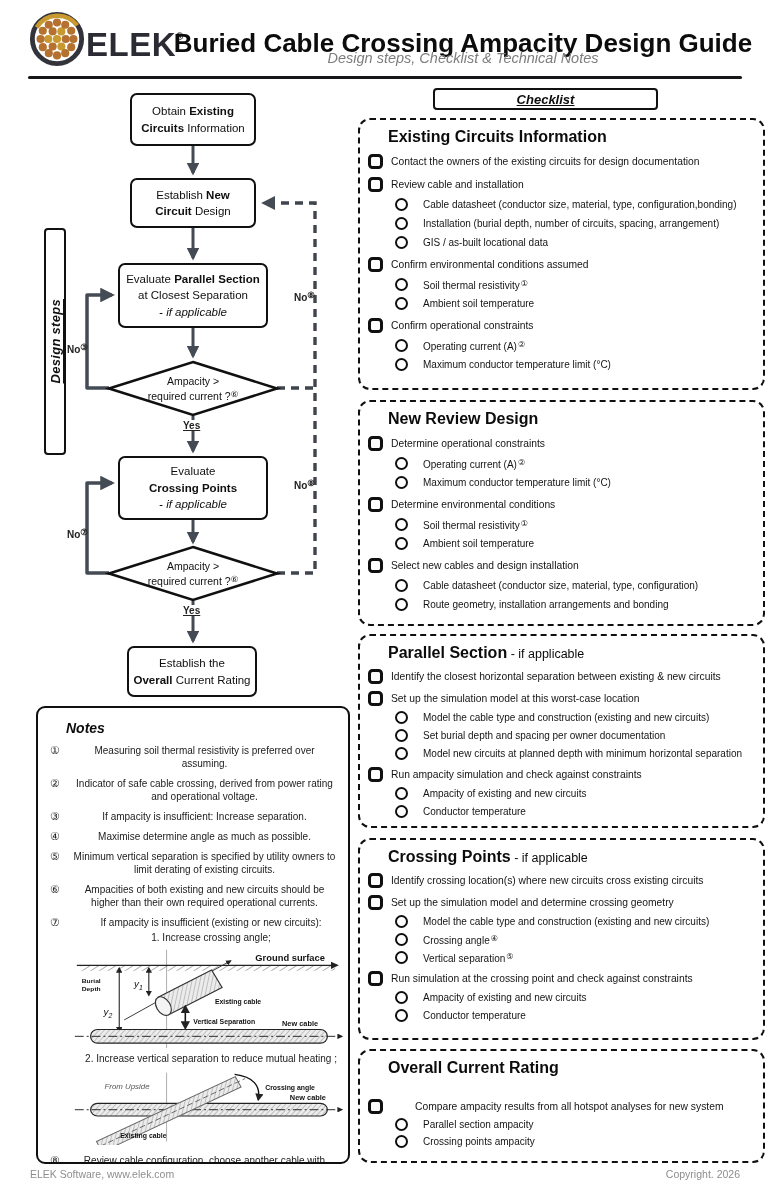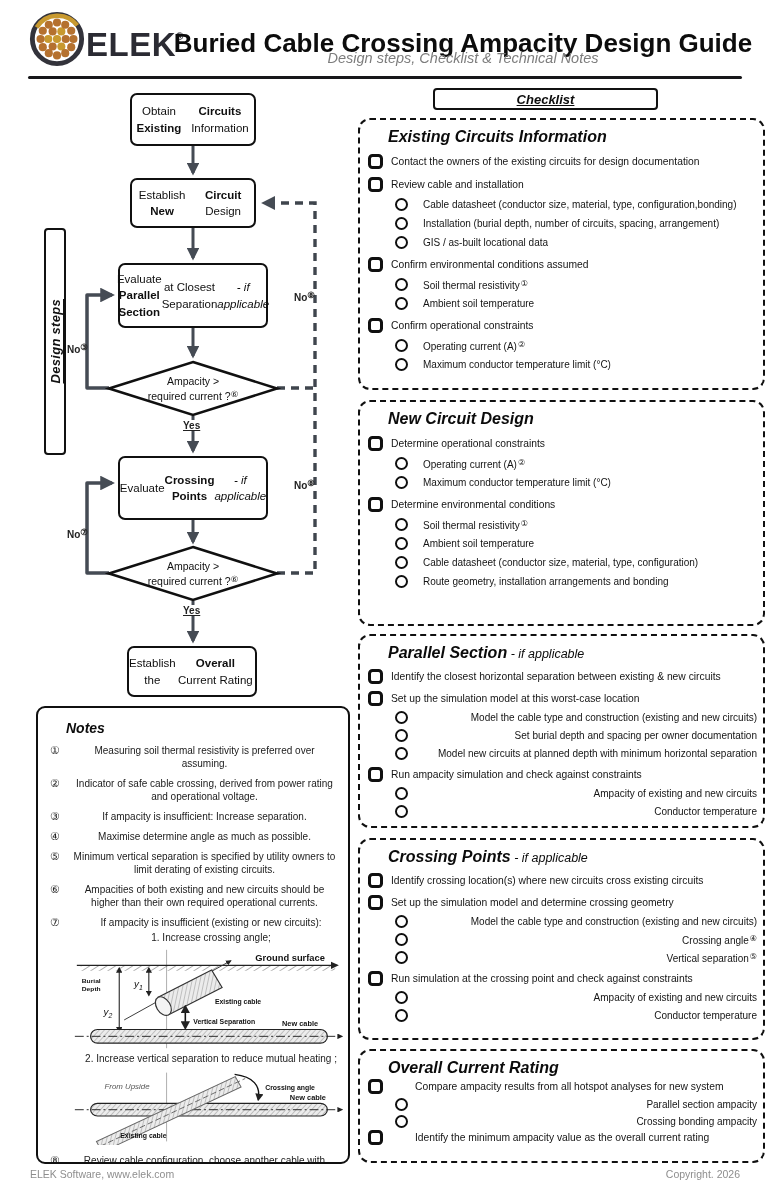--- a/index.html
+++ b/index.html
@@ -9,21 +9,21 @@
 
   
   .logo-wrap { left:28px; top:9px; display:flex; align-items:flex-start; }
   .brand { font-size:33px; font-weight:bold; color:#2b2b33; letter-spacing:.5px; line-height:56px; }
   .brand sup { font-size:10px; vertical-align:16px; }
   .page-title { left:162px; right:4px; top:28px; text-align:center; font-size:26px; font-weight:600; color:#0c0c0c; }
   .page-subtitle { left:162px; right:4px; top:50px; text-align:center; font-size:14.5px; font-style:italic; color:#7d7d7d; }
   .rule { left:28px; right:26px; top:76px; height:3px; background:#17171a; border-radius:2px; }
 
   
-  .fbox { background:#fff; border:2.8px solid #101010; border-radius:7px; display:flex; 
+  .fbox { background:#fff; border:2.8px solid #101010; border-radius:7px; display:flex; flex-direction:column;
           justify-content:center; align-items:center; text-align:center; font-size:11.5px; line-height:16.5px;
           color:#0f0f0f; z-index:2; }
   .fbox .it { font-style:italic; }
   .dtext { z-index:3; display:flex; flex-direction:column; justify-content:center; align-items:center;
            text-align:center; font-size:10.5px; line-height:13px; color:#111; }
   .dtext sup { font-size:8.5px; vertical-align:3px; }
   .yes { font-size:10px; font-weight:bold; color:#222; z-index:3; background:#fff; padding:0 2px;text-decoration:underline; }
   .blabel { font-size:10px; font-weight:bold; color:#222; z-index:3; }
   .blabel sup { font-size:8.5px; vertical-align:3px; }
   .steps-box { left:44px; top:228px; width:22px; height:227px; border:2px solid #111; border-radius:4px;
@@ -40,29 +40,29 @@
   .nbody { flex:1;text-align:center; }
   .nsub { margin-top:2px; }
   .ndia { display:block; margin:4px 0 2px -6px; }
 
   
   .ck-title { left:433px; top:88px; width:225px; height:22px; border:2px solid #111; border-radius:4px;
               background:#fff; display:flex; align-items:center; justify-content:center; font-size:13px;
               font-weight:bold; font-style:italic; text-decoration:underline; color:#0c0c0c; }
   .sec { left:358px; width:407px; border:2.8px dashed #101010; border-radius:12px; padding:5px 6px 2px 8px;
          background:#fff; overflow:hidden; }
-  .sec-h { font-size:16px; font-weight:bold; font-style:italic; color:#0b0b0b; margin:3px 0 4px 20px; }
+  .sec-h { font-size:16px; font-weight:bold; color:#0b0b0b; margin:3px 0 4px 20px; }
   .sec-h .sfx { font-size:12.5px; font-weight:normal; }
   .row { display:flex; align-items:center; gap:8px; }
   .row.cb { margin-top:8px; }
   .row.r  { margin-top:6px; margin-left:27px; gap:15px; }
   .tight .row.cb { margin-top:7px; }
-  .tight .row.r  { margin-top:5px;justify-content:space-between; }
+  .tight .row.r  { margin-top:5px; }
   .tighter .sec-h { margin-bottom:2px; }
-  .tighter .row.cb { margin-top:2px;gap:32px; }
+  .tighter .row.cb { margin-top:22px;gap:32px; }
   .tighter .row.r  { margin-top:4px; }
   .box { flex:0 0 15px; width:15px; height:15px; border:3px solid #101010; border-radius:4.5px; background:#fff; }
   .dot { flex:0 0 13px; width:13px; height:13px; border:2.6px solid #101010; border-radius:50%; background:#fff; }
   .lbl { font-size:10.3px; color:#141414; white-space:nowrap; }
   .row.r .lbl { font-size:10px; }
   .ref { font-size:8px; vertical-align:3px; margin-left:1px; }
 
   
   .foot-l { left:30px; top:1168px; font-size:10.5px; color:#8e8e8e; }
   .foot-r { right:28px; top:1168px; font-size:10.5px; color:#8e8e8e; }
@@ -314,21 +314,21 @@
       <span class="dot"></span>
       <span class="lbl"><span>Operating current (A)</span><sup class="ref">②</sup></span>
     </div>
   <div class="row r">
       <span class="dot"></span>
       <span class="lbl">Maximum conductor temperature limit (°C)</span>
     </div>
 </div>
 
 <div class="abs sec" style="top:400px;height:226px">
-  <div class="sec-h"><span>New Circuit Design</span></div>
+  <div class="sec-h"><span>New Review Design</span></div>
   <div class="row cb">
       <span class="box"></span>
       <span class="lbl">Determine operational constraints</span>
     </div>
   <div class="row r">
       <span class="dot"></span>
       <span class="lbl"><span>Operating current (A)</span><sup class="ref">②</sup></span>
     </div>
   <div class="row r">
       <span class="dot"></span>
@@ -338,20 +338,24 @@
       <span class="box"></span>
       <span class="lbl">Determine environmental conditions</span>
     </div>
   <div class="row r">
       <span class="dot"></span>
       <span class="lbl"><span>Soil thermal resistivity</span><sup class="ref">①</sup></span>
     </div>
   <div class="row r">
       <span class="dot"></span>
       <span class="lbl">Ambient soil temperature</span>
+    </div>
+  <div class="row cb">
+      <span class="box"></span>
+      <span class="lbl">Select new cables and design installation</span>
     </div>
   <div class="row r">
       <span class="dot"></span>
       <span class="lbl">Cable datasheet (conductor size, material, type, configuration)</span>
     </div>
   <div class="row r">
       <span class="dot"></span>
       <span class="lbl">Route geometry, installation arrangements and bonding</span>
     </div>
 </div>
@@ -433,21 +437,21 @@
   <div class="row cb">
       <span class="box"></span>
       <span class="lbl">Compare ampacity results from all hotspot analyses for new system</span>
     </div>
   <div class="row r">
       <span class="dot"></span>
       <span class="lbl">Parallel section ampacity</span>
     </div>
   <div class="row r">
       <span class="dot"></span>
-      <span class="lbl">Crossing bonding ampacity</span>
+      <span class="lbl">Crossing points ampacity</span>
     </div>
   <div class="row cb">
       <span class="box"></span>
       <span class="lbl">Identify the minimum ampacity value as the overall current rating</span>
     </div>
 </div>
 
 <div class="abs foot-l">ELEK Software, www.elek.com</div>
 <div class="abs foot-r">Copyright. 2026</div>
 

